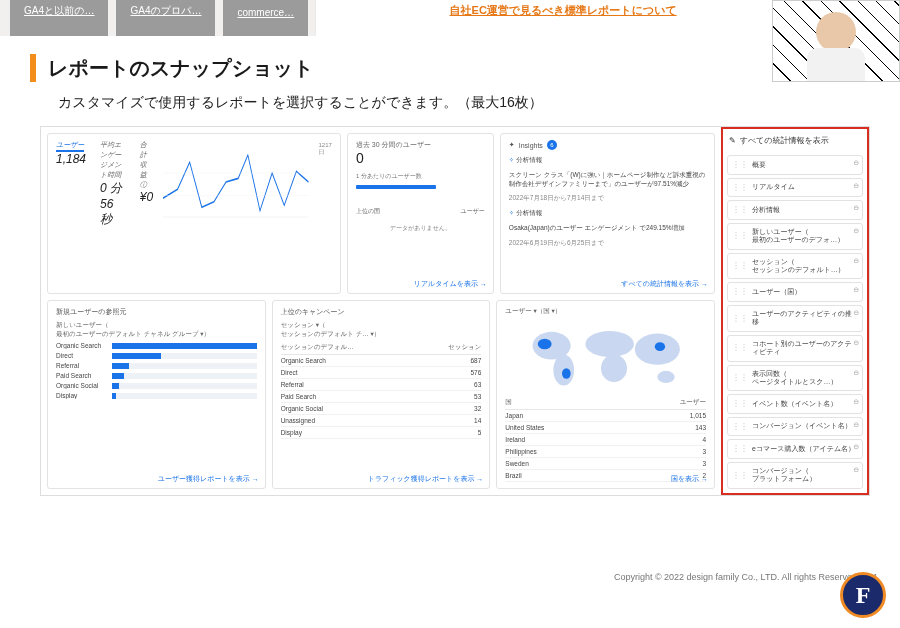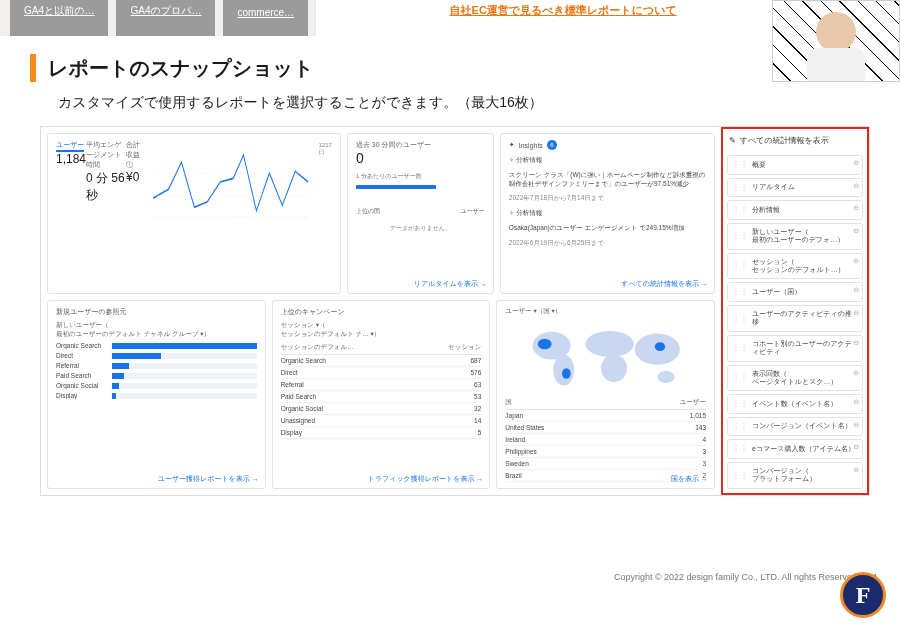--- a/index.html
+++ b/index.html
@@ -105,21 +105,21 @@
     <div class="accent-bar"></div>
     <div class="slide-title">レポートのスナップショット</div>
   </div>
   <div class="slide-sub">カスタマイズで使用するレポートを選択することができます。（最大16枚）</div>
 
   <div class="dash">
     <div class="dash-main">
 
       <div class="row" style="height:46%;">
         <div class="card metrics">
-          <div style="display:flex;">
+          <div style="display:flex;gap:14px;font-style:italic;">
             <div><div class="metric-lbl" style="color:#1a73e8;border-bottom:2px solid #1a73e8;display:inline-block;">ユーザー</div><div class="metric-val">1,184</div></div>
             <div>
                 <div class="metric-lbl">平均エンゲージメント時間</div>
                 <div class="metric-val">0 分 56 秒</div>
               </div>
             <div>
                 <div class="metric-lbl">合計収益 ⓘ</div>
                 <div class="metric-val">¥0</div>
               </div>
           </div>

